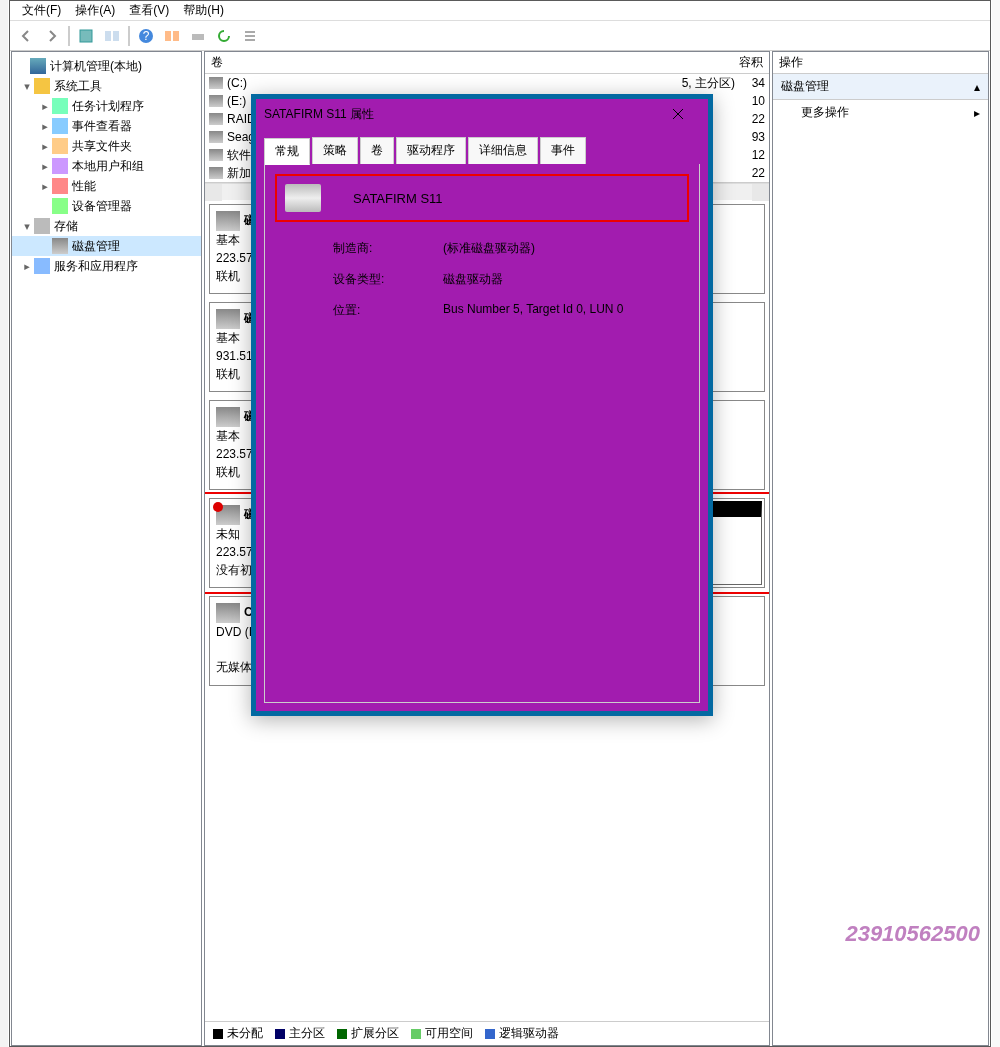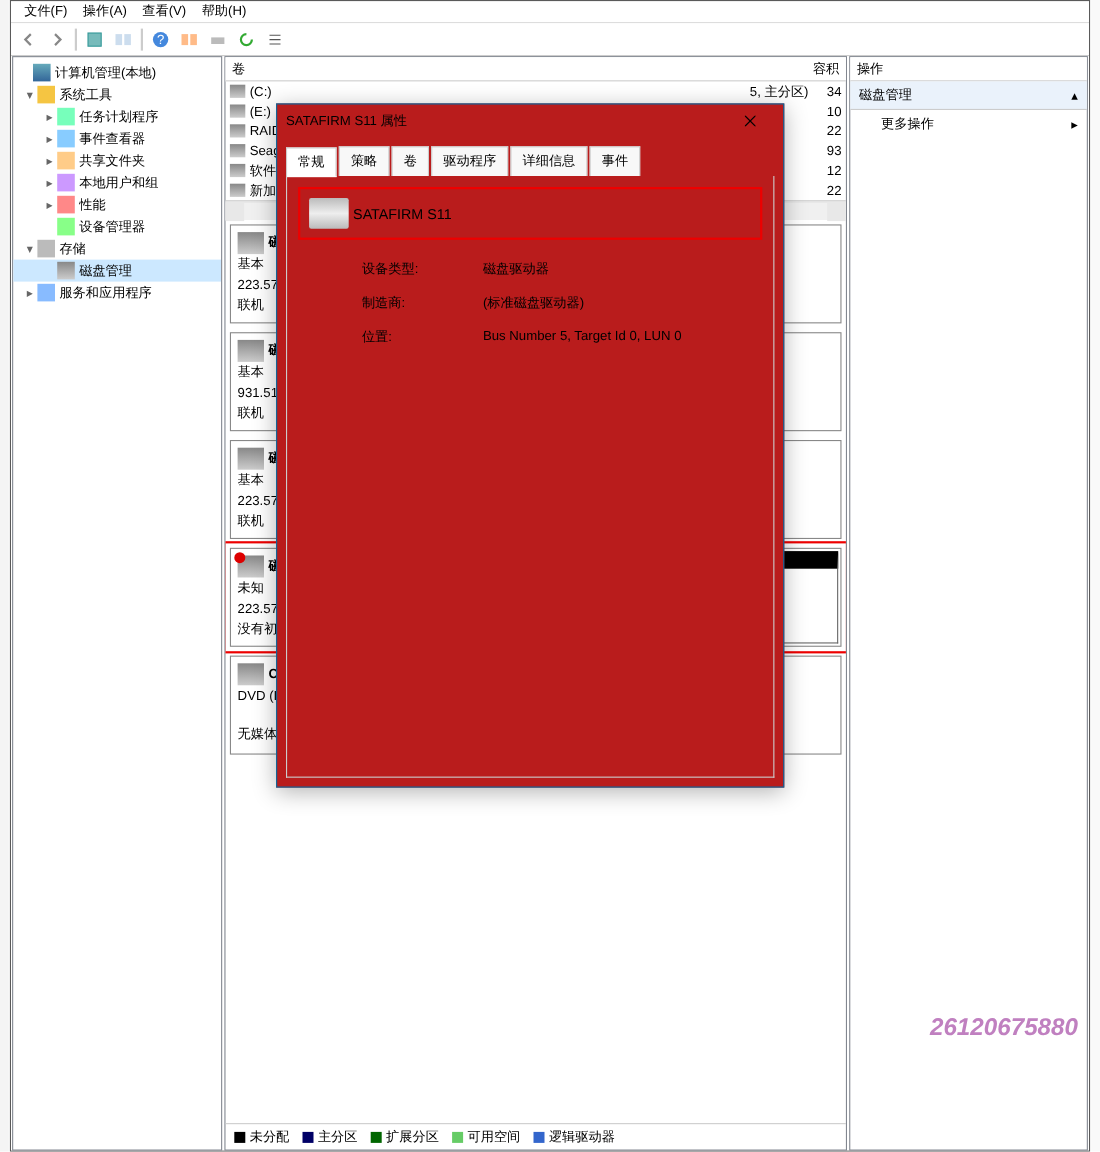--- a/index.html
+++ b/index.html
@@ -59,29 +59,29 @@
 .legend .sw{width:10px;height:10px;display:inline-block;margin-right:4px;vertical-align:middle}
 .actpanel{flex:1;display:flex;flex-direction:column}
 .actgrp{background:#eaf2fb;padding:4px 8px;border-bottom:1px solid #ccc;display:flex;justify-content:space-between;align-items:center}
 .actitem{padding:4px 8px 6px 28px;display:flex;justify-content:space-between;align-items:center}
 .scrollbar-h{height:17px;background:#f0f0f0;border-top:1px solid #ddd;position:relative}
 .scrollbar-h::before,.scrollbar-h::after{content:"";position:absolute;width:17px;height:17px;top:0;background:#e8e8e8}
 .scrollbar-h::before{left:0}
 .scrollbar-h::after{right:0}
 
 
-.dialog{position:absolute;left:251px;top:94px;width:462px;height:622px;background:#b91c1c;border:1px solid #0369a1;box-shadow:0 4px 20px rgba(0,0,0,.3);display:flex;flex-direction:column;z-index:10}
+.dialog{position:absolute;left:251px;top:94px;width:462px;height:622px;background:#a21caf;border:5px solid #0369a1;box-shadow:0 4px 20px rgba(0,0,0,.3);display:flex;flex-direction:column;z-index:10}
 .dlgtitle{height:30px;display:flex;align-items:center;padding:0 8px}
 .dlgtitle .t{flex:1;color:#000}
 .dlgclose{width:45px;height:30px;display:flex;align-items:center;justify-content:center}
 .dlgtabs{display:flex;padding:8px 8px 0 8px;gap:2px}
 .dlgtab{padding:4px 10px;border:1px solid #ccc;border-bottom:none;background:#f8f8f8;font-size:12px}
 .dlgtab.active{background:#fff;border-bottom:1px solid #fff;position:relative;top:1px}
 .dlgbody{flex:1;margin:0 8px 8px 8px;border:1px solid #ccc;border-top:none;padding:16px;position:relative}
-.devhead{display:flex;align-items:center;gap:4px;margin-bottom:24px}
+.devhead{display:flex;align-items:center;gap:32px;margin-bottom:24px}
 .devhead.redbox{outline:2px solid #e00;outline-offset:4px;padding:4px}
 .devhead .hic{width:36px;height:28px;background:linear-gradient(#bbb,#eee,#bbb);border-radius:2px}
 .proprow{display:flex;margin-bottom:14px;padding-left:52px}
 .proprow .k{width:110px;color:#000}
 .proprow .v{flex:1;color:#000}
 .statusgrp{margin-top:20px}
 .statusgrp .lbl{position:relative;top:-8px;background:#fff;padding:0 4px;margin-left:8px}
 .statusbox{border:1px solid #7a7a7a;height:150px;padding:6px;margin-top:-14px;position:relative;outline:1px solid #0078d7;outline-offset:-1px}
 .statusbox .sbv{position:absolute;right:1px;top:1px;bottom:1px;width:17px;background:#f0f0f0}
 .dlgbtns{display:flex;justify-content:flex-end;gap:8px;padding:10px}
@@ -357,29 +357,29 @@
     <div class="dlgtab">驱动程序</div>
     <div class="dlgtab">详细信息</div>
     <div class="dlgtab">事件</div>
   </div>
   <div class="dlgbody">
     <div class="devhead redbox">
       <div class="hic"></div>
       <div style="font-size:13px">SATAFIRM   S11</div>
     </div>
     <div class="proprow">
+        <div class="k">制造商:</div>
+        <div class="v">(标准磁盘驱动器)</div>
+      </div>
+    <div class="proprow">
         <div class="k">设备类型:</div>
         <div class="v">磁盘驱动器</div>
-      </div>
-    <div class="proprow">
-        <div class="k">制造商:</div>
-        <div class="v">(标准磁盘驱动器)</div>
       </div>
     <div class="proprow">
         <div class="k">位置:</div>
         <div class="v">Bus Number 5, Target Id 0, LUN 0</div>
       </div>
   </div>
 </div>
 
 <div class="watermark">
-  <div class="l2">26120675880</div>
+  <div class="l2">23910562500</div>
 </div>
 
 </body></html>

